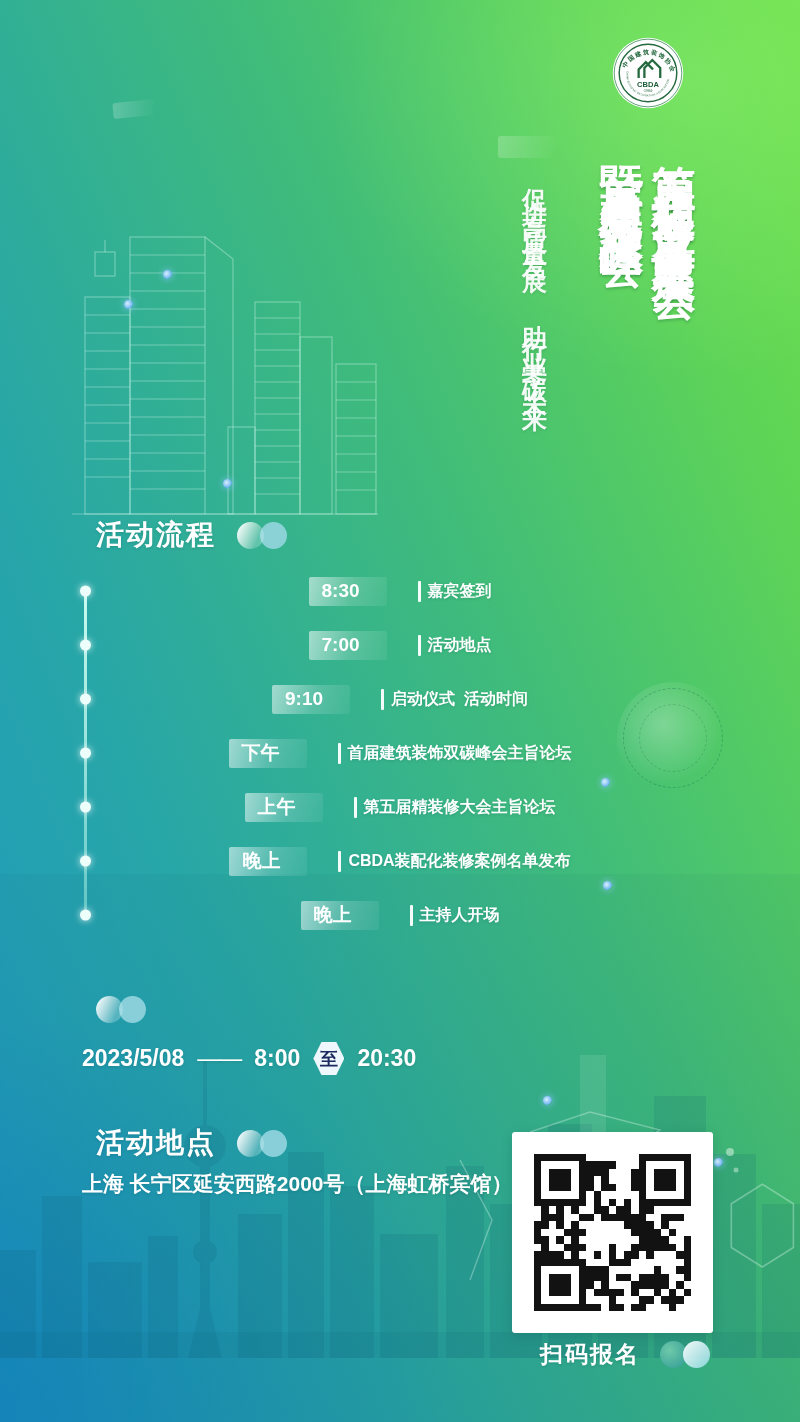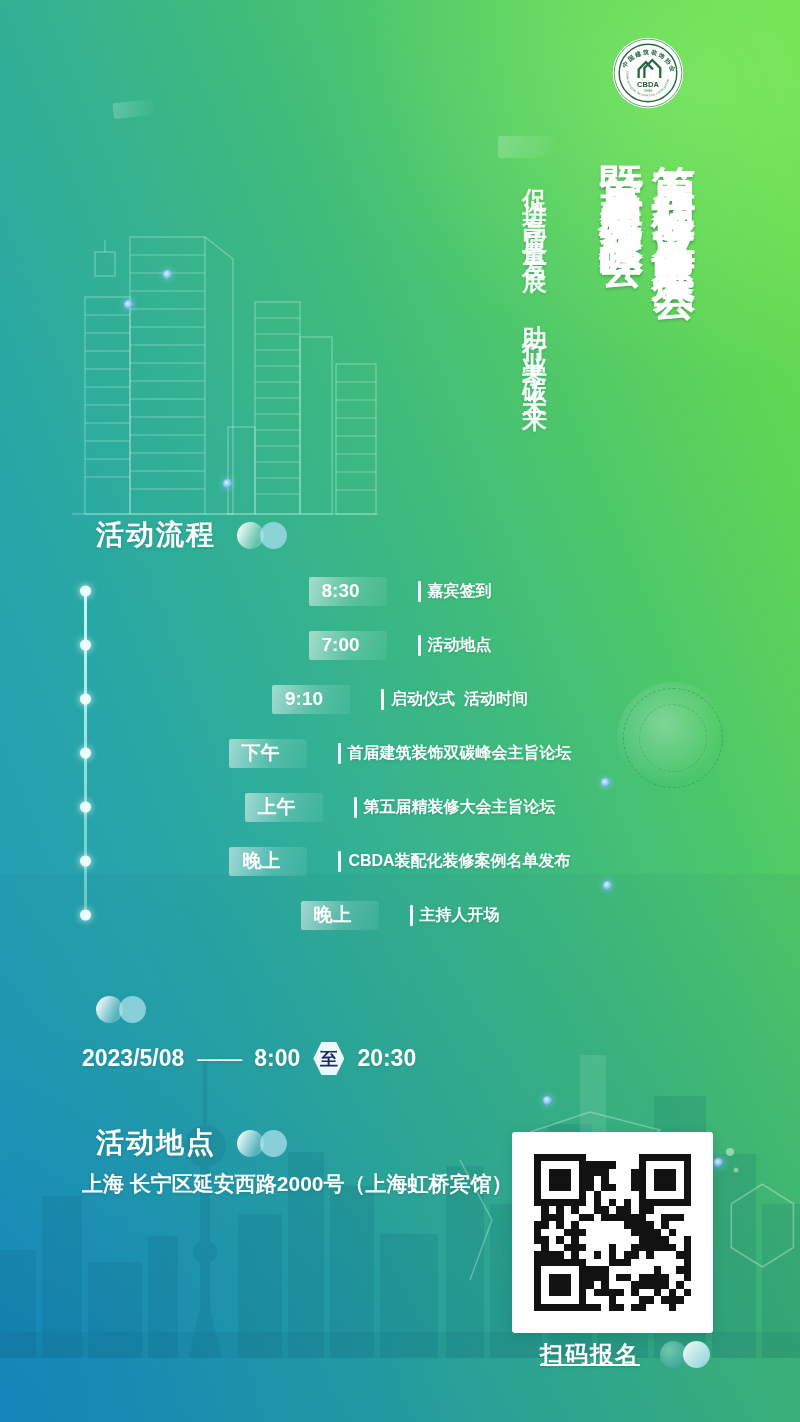--- a/index.html
+++ b/index.html
@@ -68,21 +68,21 @@
     background:#eef7fb;color:#1c2a60;font-size:18px;font-weight:900;text-shadow:none;
     filter:drop-shadow(1px 2px 0 rgba(20,35,90,.6));}
   .loc-row{position:absolute;left:82px;top:1170px;color:#fff;font-size:21px;font-weight:700;
     white-space:pre;text-shadow:0 1px 3px rgba(0,60,60,.18);}
 
   
   .qr-panel{position:absolute;left:512px;top:1132px;width:201px;height:201px;background:#fff;border-radius:3px;
     display:flex;align-items:center;justify-content:center;box-shadow:0 3px 12px rgba(0,60,60,.18);}
   .qr-panel svg{width:157px;height:157px;}
   .scan-row{position:absolute;left:540px;top:1339px;display:flex;align-items:center;gap:20px;
-    color:#fff;font-size:23px;font-weight:800;letter-spacing:2px;text-shadow:0 1px 3px rgba(0,60,60,.2);text-decoration:underline;}
+    color:#fff;font-size:23px;font-weight:800;letter-spacing:2px;text-shadow:0 1px 3px rgba(0,60,60,.2);}
 </style>
 </head>
 <body>
 
 <div class="poster">
 
   <div class="bg-light"></div>
 
   <svg class="lineart" style="left:60px;top:212px" width="320" height="320" viewBox="0 0 320 320" fill="none" stroke="rgba(218,250,240,.38)" stroke-width="1.2">
     <rect x="70" y="25" width="75" height="277"></rect>

